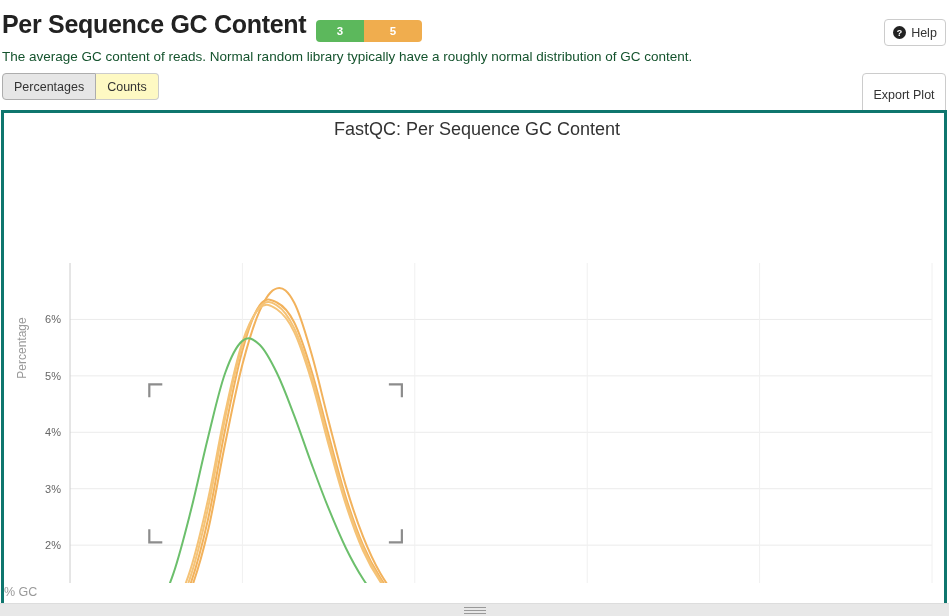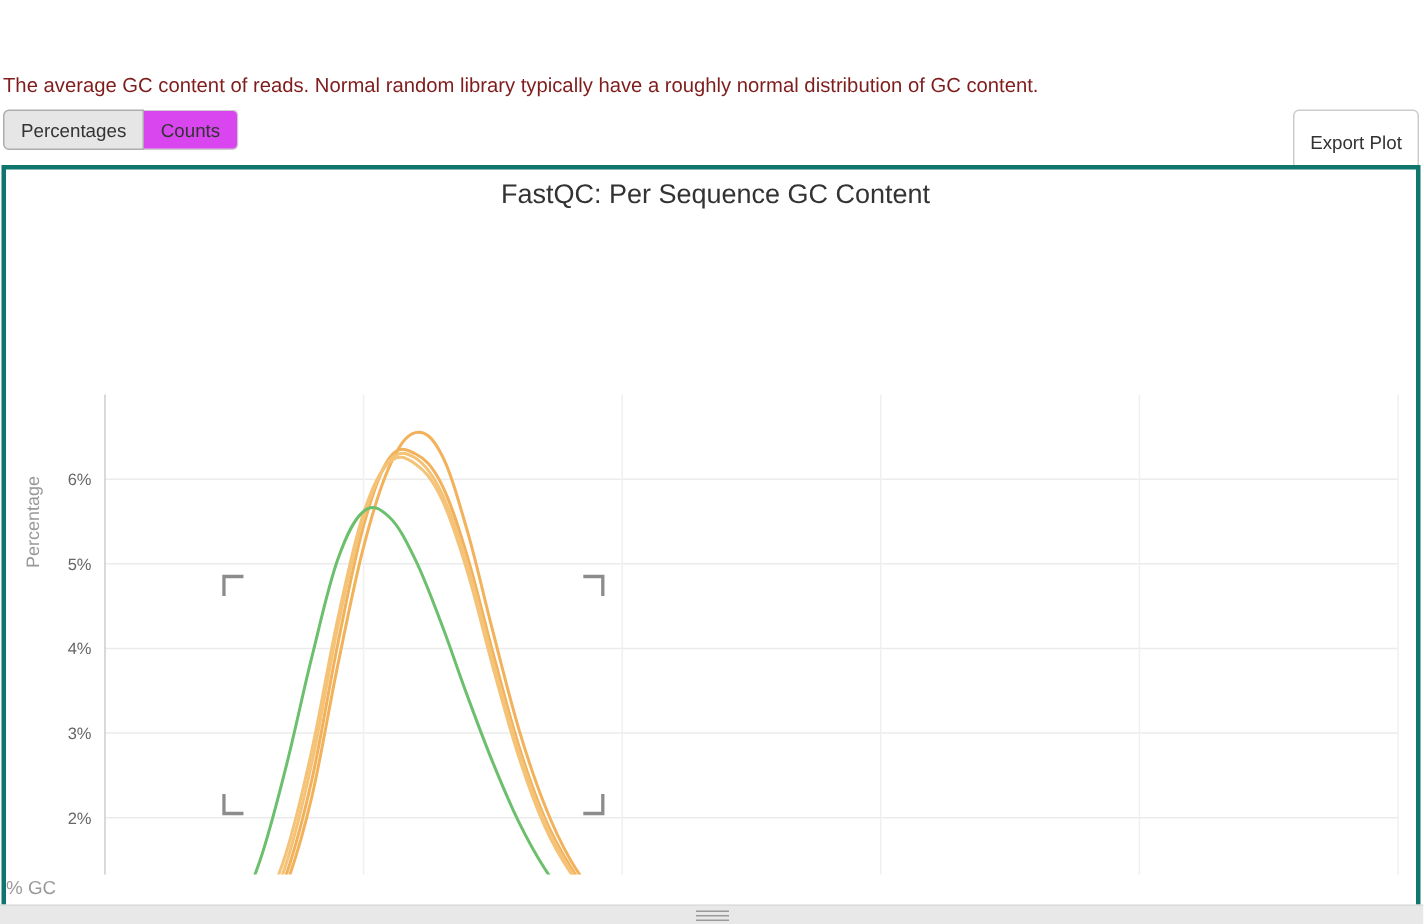--- a/index.html
+++ b/index.html
@@ -98,21 +98,21 @@
     display: inline-block;
     line-height: 0;
   }
 
   
   .description {
     position: absolute;
     left: 2px;
     top: 49px;
     font-size: 13.5px;
-    color: #7f1d1d;
+    color: #14532d;
     white-space: nowrap;
   }
 
   
   .tab-group {
     position: absolute;
     left: 2px;
     top: 73px;
     display: flex;
     height: 25px;
@@ -121,21 +121,21 @@
     border: 1px solid #cccccc;
     font-size: 12.5px;
     color: #333333;
     display: flex;
     align-items: center;
     justify-content: center;
     padding: 0 11px;
     box-sizing: border-box;
     height: 27px;
     cursor: pointer;
-    background: #d946ef;
+    background: #fef9c3;
     font-family: "Liberation Sans", sans-serif;
   }
   .tab:first-child {
     border-radius: 4px 0 0 4px;
   }
   .tab:last-child {
     border-radius: 0 4px 4px 0;
     border-left: none;
   }
   .tab.active {
@@ -218,20 +218,38 @@
   }
 
   .tick-text { font-size: 11px; fill: #666666; font-family: "Liberation Sans", sans-serif; }
   .tick-text-x { font-size: 11px; fill: #555555; font-family: "Liberation Sans", sans-serif; }
 </style>
 </head>
 <body>
 
 <div class="page-wrap">
 
+  <div class="header-row">
+    <div class="page-title">Per Sequence GC Content</div>
+
+    <div class="status-badges">
+      <div class="badge badge-pass">3</div>
+      <div class="badge badge-warn">5</div>
+    </div>
+
+    <button class="btn btn-help">
+      <span class="help-icon">
+        <svg width="13" height="13" viewBox="0 0 16 16" xmlns="http://www.w3.org/2000/svg">
+          <circle cx="8" cy="8" r="8" fill="#222222"></circle>
+          <text x="8" y="12" font-size="11" font-weight="bold" text-anchor="middle" fill="#ffffff" font-family="Liberation Sans, sans-serif">?</text>
+        </svg>
+      </span>
+      <span>Help</span>
+    </button>
+  </div>
 
   <div class="description">The average GC content of reads. Normal random library typically have a roughly normal distribution of GC content.</div>
 
   <div class="tab-group">
     <div class="tab active">Percentages</div>
     <div class="tab">Counts</div>
   </div>
 
   <button class="btn btn-export">Export Plot</button>
 

